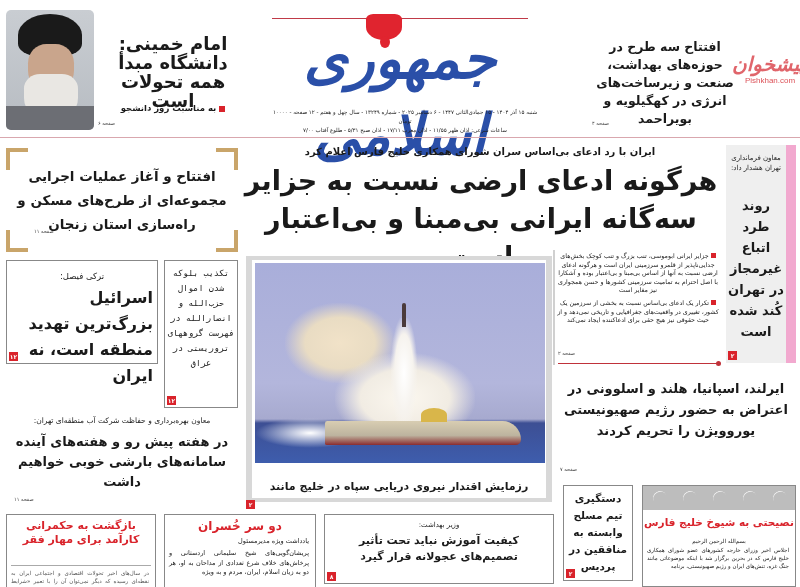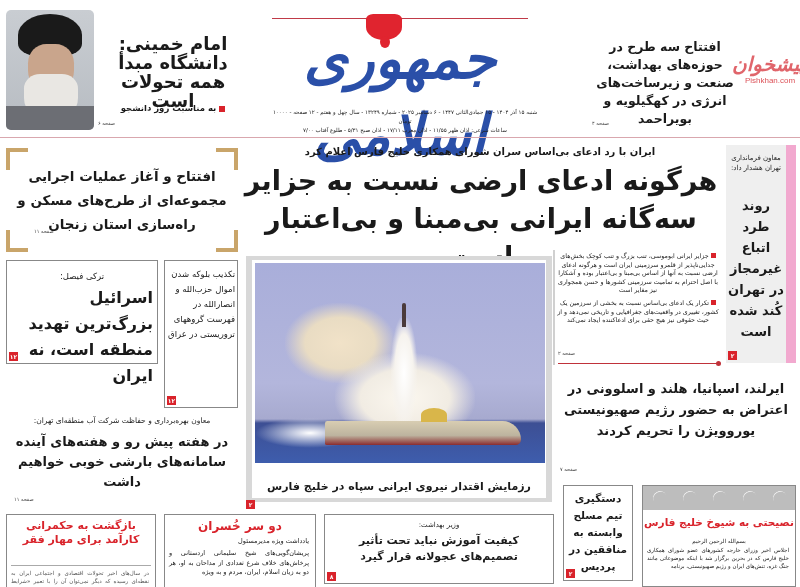--- a/index.html
+++ b/index.html
@@ -55,21 +55,21 @@
     #tehran-kicker { position: absolute; left: 2px; right: 2px; top: 8px; font-size: 7px; line-height: 10px; text-align: center; }
     #tehran-head { position: absolute; left: 2px; right: 2px; top: 50px; font-size: 13px; line-height: 21px; font-weight: bold; text-align: center; }
 
     
     .bordered { border: 1.5px solid #888; }
     #turki-box { left: 6px; top: 260px; width: 152px; height: 104px; }
     #turki-kicker { position: absolute; left: 0; right: 0; top: 10px; font-size: 8.5px; text-align: center; }
     #turki-head { position: absolute; left: 4px; right: 4px; top: 24px; font-size: 16px; line-height: 26px; font-weight: bold; text-align: right; }
 
     #hezbollah-box { left: 164px; top: 260px; width: 74px; height: 148px; }
-    #hezbollah-head { position: absolute; left: 2px; right: 2px; top: 6px; font-size: 8.5px; line-height: 15px; text-align: right; }
+    #hezbollah-head { position: absolute; left: 2px; right: 2px; top: 6px; font-size: 8.5px; line-height: 15px; text-align: center; font-family: Liberation Mono, monospace; }
 
     
     #photo-frame { left: 246px; top: 256px; width: 306px; height: 246px; background: #d8d8d8; }
     #photo-inner { left: 252px; top: 260px; width: 294px; height: 238px; background: #fff; }
     #photo { left: 255px; top: 263px; width: 290px; height: 200px; overflow: hidden;
       background: linear-gradient(180deg, #a9aeda 0%, #b3b6dc 60%, #a7aacf 78%, #3d4f94 80%, #3e5dad 100%); }
     #photo .smoke1 { position: absolute; left: 30px; top: 40px; width: 110px; height: 80px; background: radial-gradient(ellipse at center, #f1e2c8 0%, #e9dcc3 45%, rgba(233,220,195,0) 72%); }
     #photo .smoke2 { position: absolute; left: 80px; top: 90px; width: 140px; height: 90px; background: radial-gradient(ellipse at center, #fbf7ef 0%, #f1ece3 45%, rgba(240,235,225,0) 72%); }
     #photo .trail { position: absolute; left: 136px; top: 55px; width: 26px; height: 110px; background: radial-gradient(ellipse at center, #ffffff 0%, #f6f3ee 50%, rgba(245,240,235,0) 75%); }
     #photo .missile { position: absolute; left: 147px; top: 40px; width: 4px; height: 24px; background: #4a3a3a; border-radius: 2px 2px 0 0; }
@@ -187,21 +187,21 @@
 <div class="abs" id="photo-inner"></div>
 <div class="abs" id="photo" title="missile-launch-from-navy-boat">
   <div class="smoke1"></div>
     <div class="smoke2"></div>
     <div class="trail"></div>
   <div class="missile"></div>
   <div class="spray"></div>
   <div class="boat"></div>
   <div class="dome"></div>
 </div>
-<div class="abs" id="photo-caption">رزمایش اقتدار نیروی ایرانی سپاه در خلیج فارس</div>
+<div class="abs" id="photo-caption">رزمایش اقتدار نیروی دریایی سپاه در خلیج مانند</div>
 <div class="pnum" style="left:246px; top:500px;">۲</div>
 
 <div class="abs" id="islands-text">
   <p><span class="sq"></span><span>جزایر ایرانی ابوموسی، تنب بزرگ و تنب کوچک بخش‌های جدایی‌ناپذیر از قلمرو سرزمینی ایران است و هرگونه ادعای ارضی نسبت به آنها از اساس بی‌مبنا و بی‌اعتبار بوده و آشکارا با اصل احترام به تمامیت سرزمینی کشورها و حسن همجواری نیز مغایر است</span></p>
   <p><span class="sq"></span><span>تکرار یک ادعای بی‌اساس نسبت به بخشی از سرزمین یک کشور، تغییری در واقعیت‌های جغرافیایی و تاریخی نمی‌دهد و از حیث حقوقی نیز هیچ حقی برای ادعاکننده ایجاد نمی‌کند</span></p>
 </div>
 <div class="pg" style="left:558px; top:350px;">صفحه ۲</div>
 <div class="abs" id="islands-rule"></div>
 <div class="abs" id="islands-dot"></div>
 <div class="sep-v" style="left:553px; top:250px; width:2px; height:115px;"></div>

